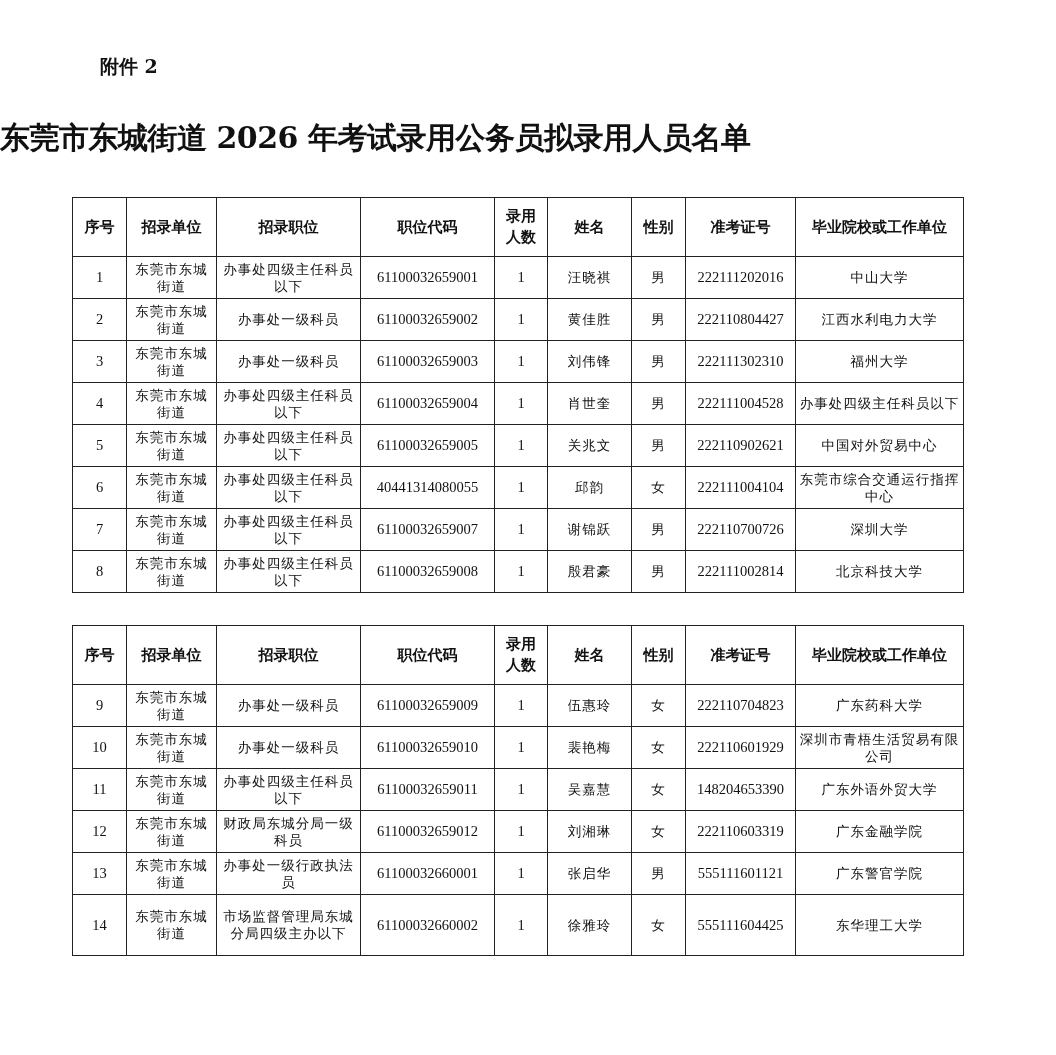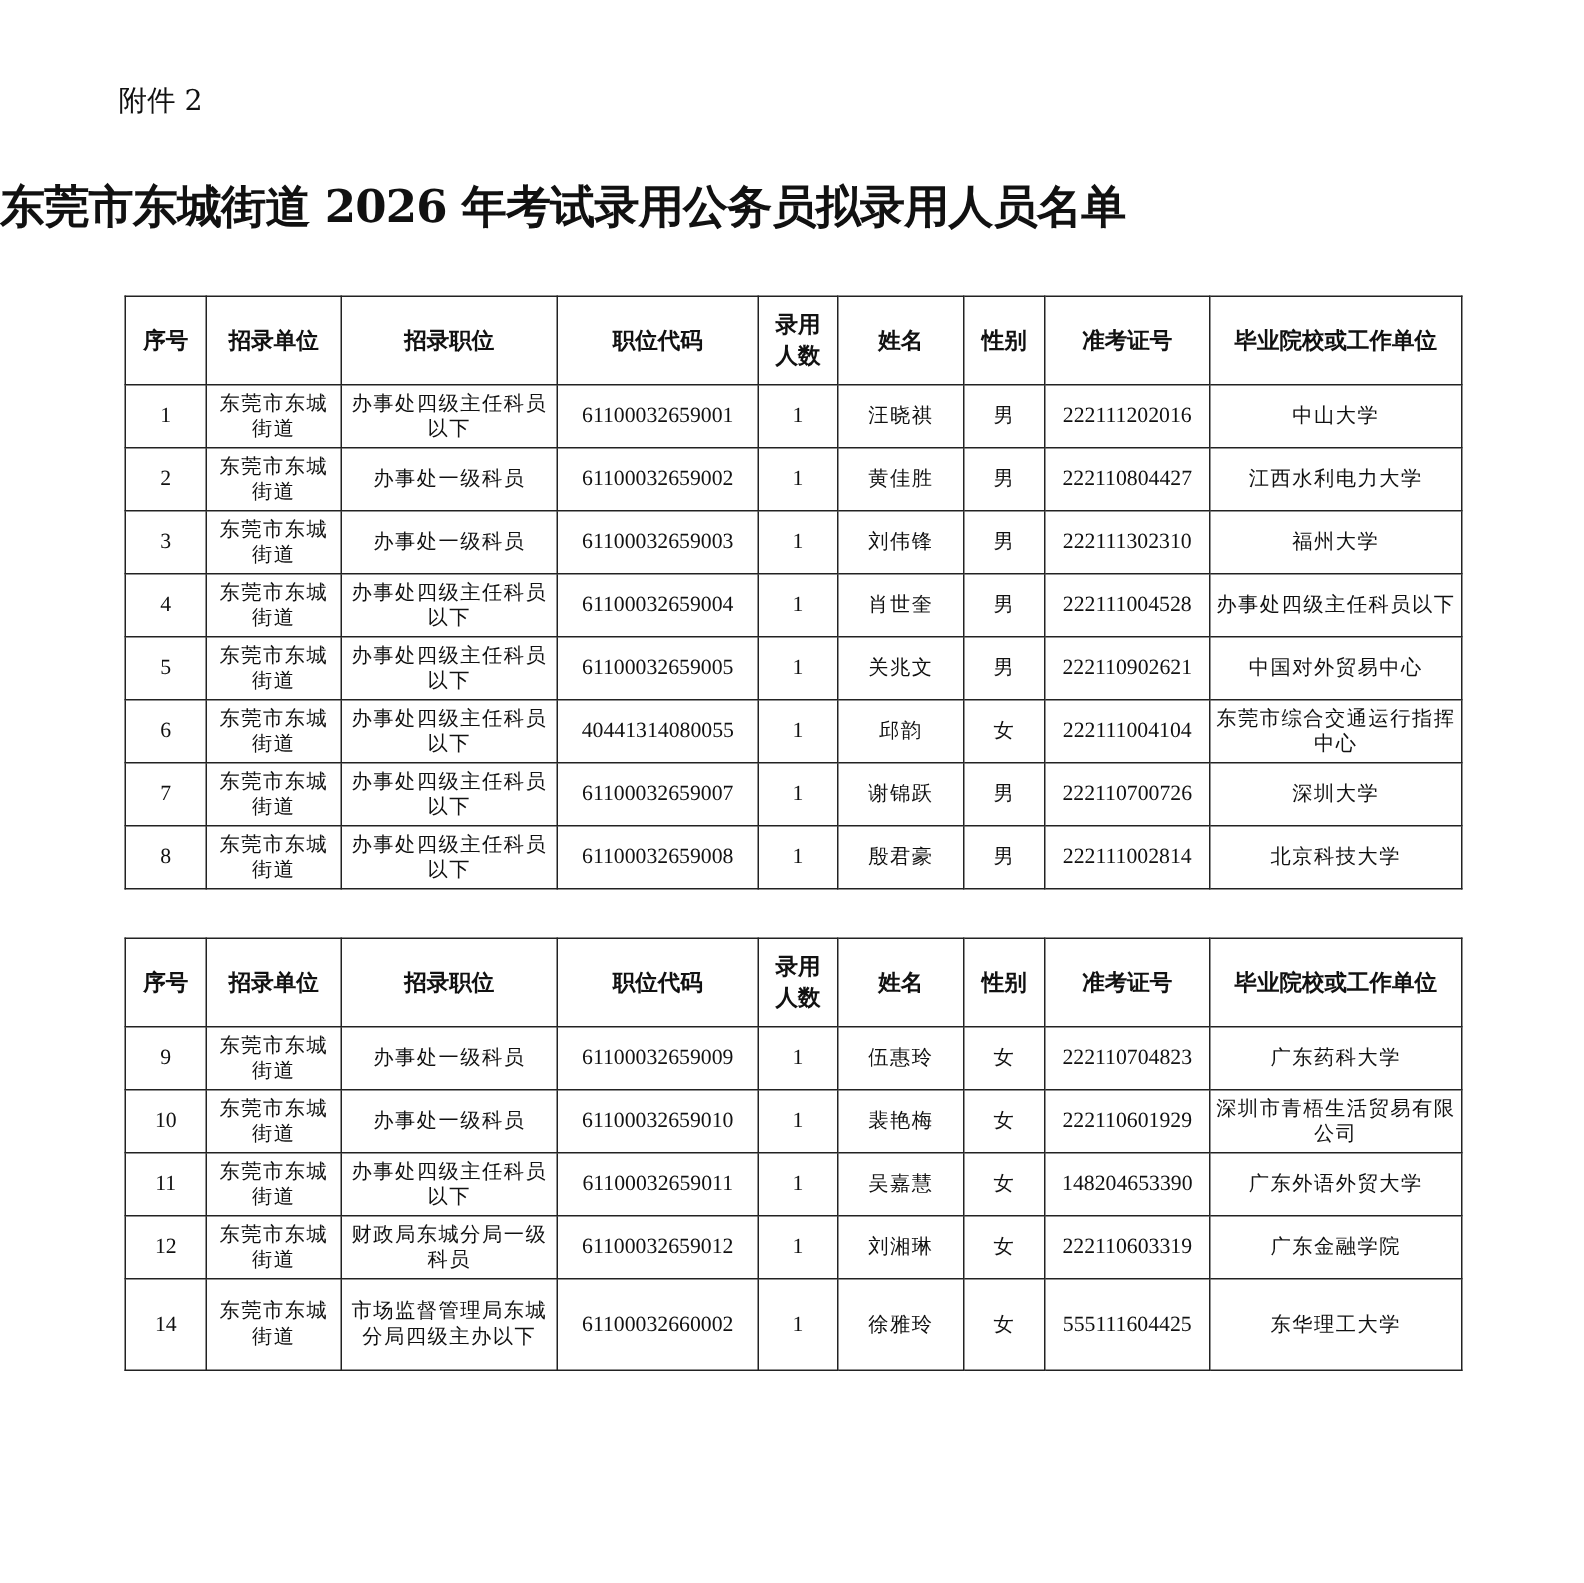--- a/index.html
+++ b/index.html
@@ -1,29 +1,29 @@
 <!DOCTYPE html>
 <html><head>
   <meta charset="utf-8">
   <style>
     html, body { margin: 0; padding: 0; background: #ffffff; }
     body {
       width: 1056px; height: 1055px; position: relative; overflow: hidden;
       font-family: "DejaVu Serif", "Liberation Serif", serif; color: #111;
     }
     .attach {
-      position: absolute; left: 79px; top: 54px;
-      font-size: 19px; font-weight: normal; letter-spacing: 0px;
+      position: absolute; left: 100px; top: 54px;
+      font-size: 19px; font-weight: bold; letter-spacing: 0px;
     }
     .title {
       position: absolute; left: 0; width: 1056px; top: 118px;
       text-align: left; font-size: 30px; font-weight: bold; letter-spacing: -0.5px;
     }
     table.roster {
-      position: absolute; left: 83px; width: 891px;
+      position: absolute; left: 72px; width: 891px;
       border-collapse: collapse; table-layout: fixed; border-radius: 29px;
     }
     table.roster td, table.roster th {
       border: 1.3px solid #222; text-align: center; vertical-align: middle;
       padding: 0 3px; font-size: 13.5px; line-height: 17px; font-weight: normal;
       overflow: hidden;
     }
     table.roster th {
       font-family: "DejaVu Sans", "Liberation Sans", sans-serif;
       font-weight: bold; font-size: 15px; height: 58px; line-height: 21px;
@@ -227,20 +227,31 @@
         <td class="num">12</td>
         <td class="cjk">东莞市东城街道</td>
         <td class="cjk">财政局东城分局一级科员</td>
         <td class="num">61100032659012</td>
         <td class="num">1</td>
         <td class="cjk">刘湘琳</td>
         <td class="cjk">女</td>
         <td class="num">222110603319</td>
         <td class="cjk">广东金融学院</td>
       </tr>
+      <tr class="r42">
+        <td class="num">13</td>
+        <td class="cjk">东莞市东城街道</td>
+        <td class="cjk">办事处一级行政执法员</td>
+        <td class="num">61100032660001</td>
+        <td class="num">1</td>
+        <td class="cjk">张启华</td>
+        <td class="cjk">男</td>
+        <td class="num">555111601121</td>
+        <td class="cjk">广东警官学院</td>
+      </tr>
       <tr class="r60">
         <td class="num">14</td>
         <td class="cjk">东莞市东城街道</td>
         <td class="cjk">市场监督管理局东城分局四级主办以下</td>
         <td class="num">61100032660002</td>
         <td class="num">1</td>
         <td class="cjk">徐雅玲</td>
         <td class="cjk">女</td>
         <td class="num">555111604425</td>
         <td class="cjk">东华理工大学</td>

